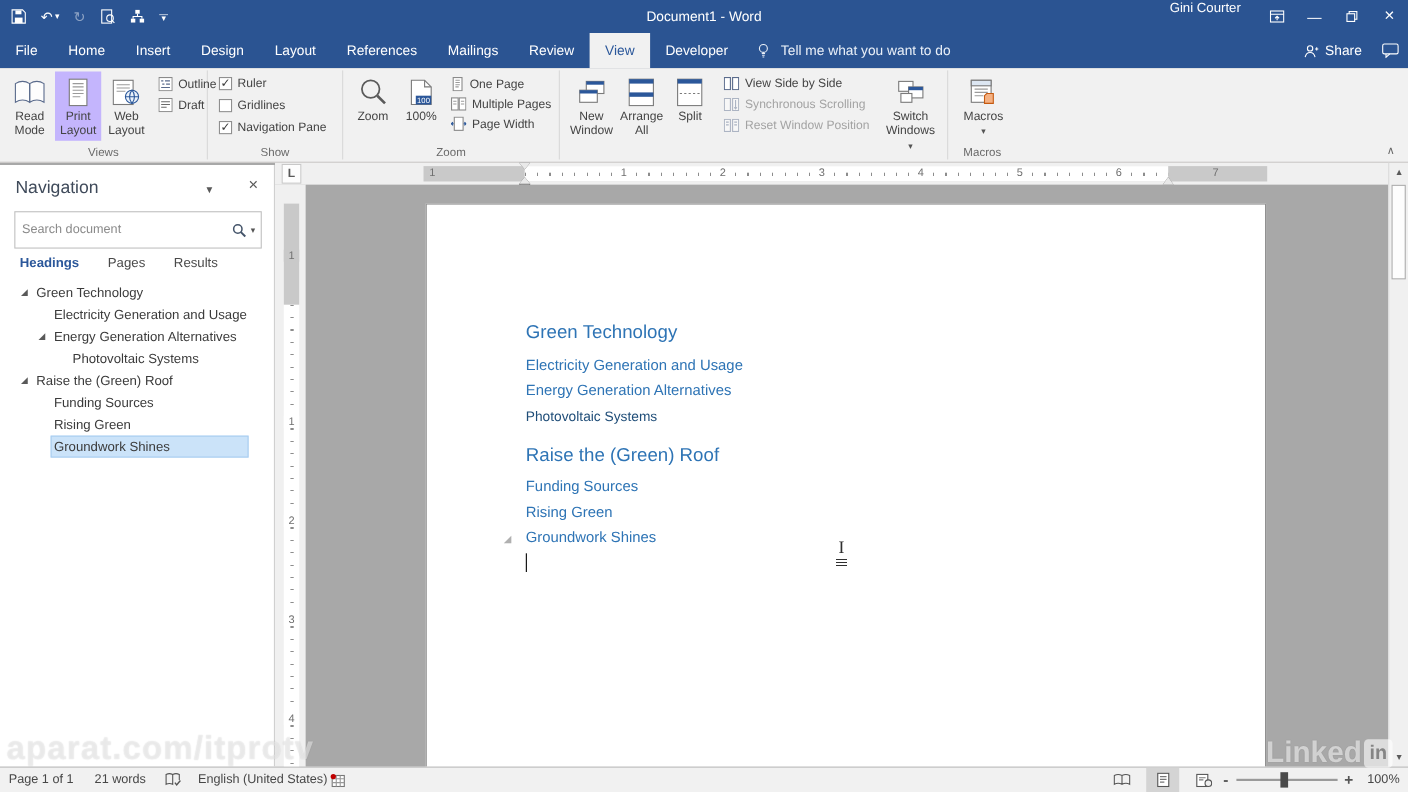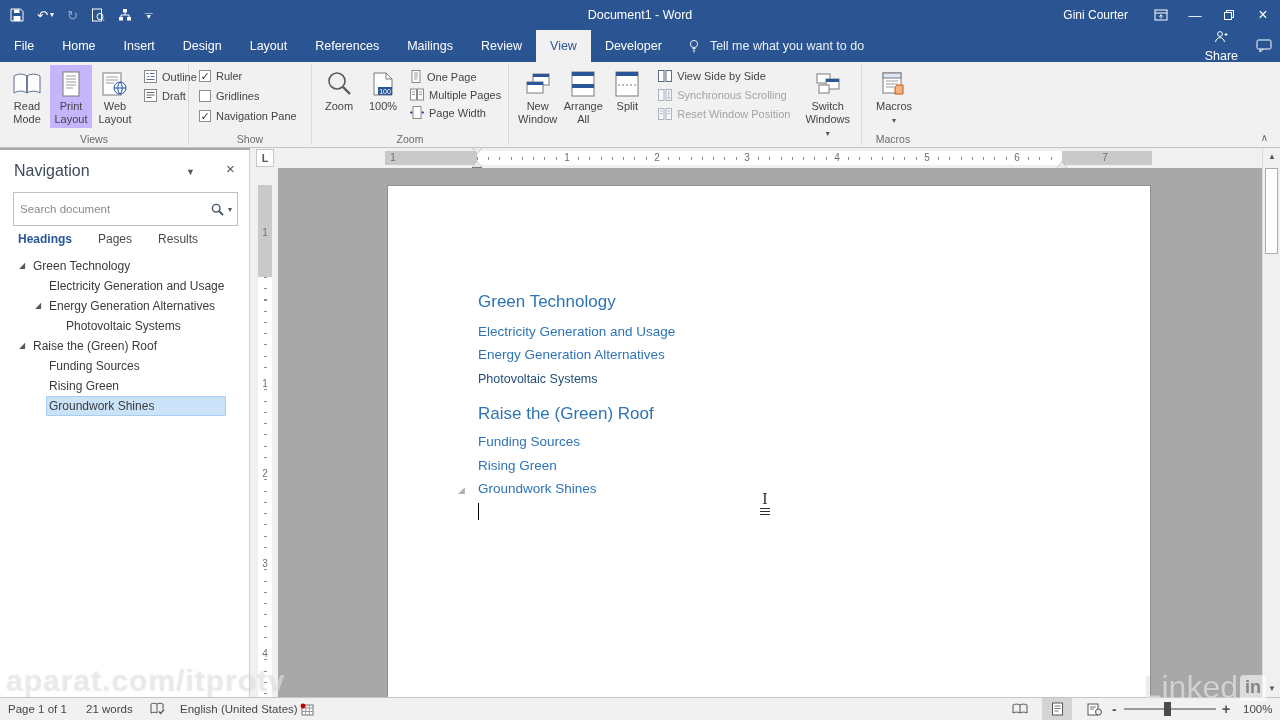--- a/index.html
+++ b/index.html
@@ -8,30 +8,30 @@
     position:relative; width:1280px; height:720px; overflow:hidden;
     background:#a8a8a8; font-family:"Liberation Sans","DejaVu Sans",sans-serif;
     -webkit-font-smoothing:antialiased; color:#444;
   }
   
   .titlebar { position:absolute; left:0; top:0; width:1280px; height:30px; background:#2b5492; display:flex; align-items:center; color:#fff; }
   .qat { display:flex; align-items:center; gap:13px; padding-left:10px; }
   .qat .qbtn { display:flex; align-items:center; color:#fff; font-size:13px; line-height:1; }
   .qat .dim { opacity:.45; }
   .tb-title { position:absolute; left:0; right:0; text-align:center; font-size:12.5px; color:#fff; pointer-events:none; }
-  .tb-right { position:absolute; right:0; top:0; height:30px; display:flex; align-items:center; }
+  .tb-right { position:absolute; right:0; top:0; height:30px; display:flex; }
   .tb-user { font-size:12px; margin-right:16px; }
   .winbtn { width:34px; height:30px; display:flex; align-items:center; justify-content:center; font-size:13px; color:#fff; }
   
   .tabrow { position:absolute; left:0; top:30px; width:1280px; height:32px; background:#2b5492; display:flex; align-items:stretch; color:#fff; }
   .rtab { padding:0 14px; display:flex; align-items:center; font-size:12.5px; }
   .rtab.active { background:#f1f1f1; color:#2b579a; }
   .tellme { display:flex; align-items:center; gap:10px; padding:0 12px; font-size:12.5px; color:#eaf0f8; }
   .tabrow-right { position:absolute; right:8px; top:30px; height:32px; display:flex; align-items:center; gap:18px; color:#fff; font-size:12.5px; }
-  .sharebox { display:flex; align-items:center; gap:6px;flex-direction:column; }
+  .sharebox { display:flex; align-items:center; gap:6px; }
   
   .ribbon { position:absolute; left:0; top:62px; width:1280px; height:86px; background:#f1f1f1; border-bottom:1px solid #c6c4c2; display:flex; }
   .rgroup { position:relative; padding:3px 4px 16px 6px; }
   .rlabel { position:absolute; bottom:2px; left:0; right:0; text-align:center; font-size:10.5px; color:#6a6a6a; }
   .gsep { width:1px; background:#d9d9d9; margin:2px 0; }
   .grow { display:flex; align-items:flex-start; gap:2px; }
   .bb { display:flex; flex-direction:column; align-items:center; min-width:42px; max-width:62px; padding:3px 4px 2px; font-size:11px; line-height:13px; text-align:center; color:#444; }
   .bb .bi { height:32px; display:flex; align-items:center; justify-content:center; }
   .bb.pressed { background:#c4b5fd;justify-content:flex-end; }
   .stack { display:flex; flex-direction:column; gap:6px; padding-top:5px; }
@@ -105,21 +105,21 @@
   .statusbar { position:absolute; left:0; top:697px; width:1280px; height:23px; background:#f1f1f1; border-top:1px solid #c4c4c4; font-size:11.5px; color:#474747; }
   .st { position:absolute; top:0; height:22px; display:flex; align-items:center; }
   .viewbtn { width:30px; height:22px; display:flex; align-items:center; justify-content:center; }
   .viewbtn.sel { background:#d4d4d4; }
   .ztrack { position:absolute; left:1124px; top:10px; width:92px; height:2px; background:#9a9a9a; }
   .zthumb { position:absolute; left:1164px; top:4px; width:7px; height:14px; background:#4a4a4a; }
   
   .wm-left { position:absolute; left:6px; top:664px; font-size:30px; font-weight:bold; letter-spacing:1px;
     color:rgba(255,255,255,.5); text-shadow:0 0 1px rgba(80,80,80,.25); z-index:50; }
   .wm-right { position:absolute; right:14px; top:669px; display:flex; align-items:center; gap:2px; z-index:50; }
-  .wm-right .t { font-size:32px; font-weight:normal; color:rgba(255,255,255,.6); text-shadow:0 0 1px rgba(80,80,80,.3); }
+  .wm-right .t { font-size:27px; font-weight:bold; color:rgba(255,255,255,.6); text-shadow:0 0 1px rgba(80,80,80,.3); }
   .wm-right .b { width:26px; height:26px; border-radius:4px; background:rgba(255,255,255,.6); color:rgba(128,128,128,.95);
     font-size:18px; font-weight:bold; text-align:center; line-height:25px; }
   svg { display:block; }
 </style>
 </head>
 <body>
 
 <div id="app">
 
   <div class="titlebar">

